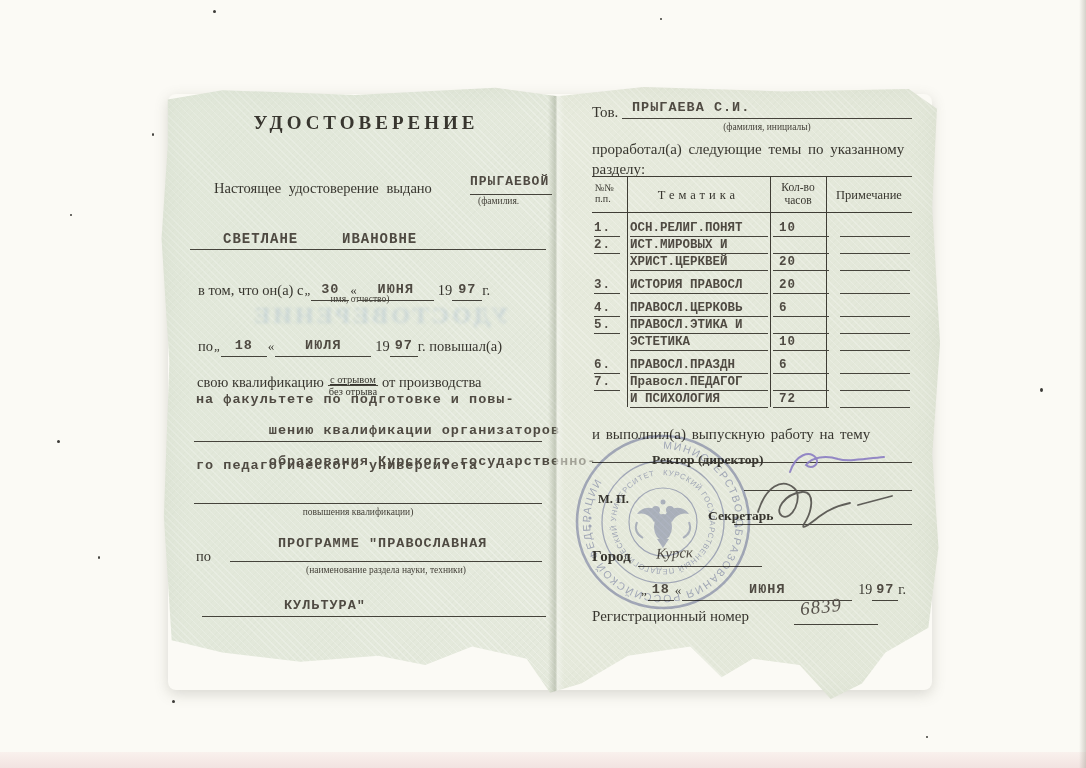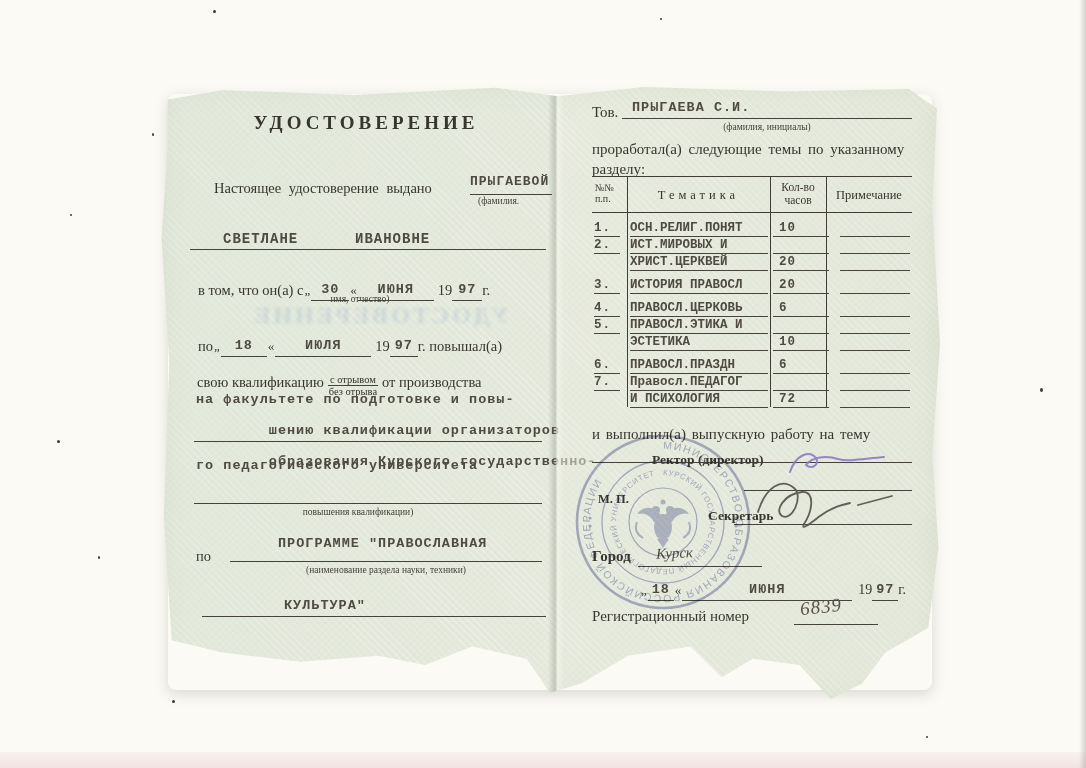--- a/index.html
+++ b/index.html
@@ -41,29 +41,29 @@
   
   .lp-title{left:0;right:0;top:28px;text-align:center;font-weight:700;font-size:19px;
        letter-spacing:4px;transform:translateX(8px);}
   .ghost{left:70px;top:218px;width:300px;text-align:center;font-weight:700;font-size:24px;
        letter-spacing:3px;color:rgba(88,128,188,.17);filter:blur(1.6px);transform:scaleX(-1);}
   .lp-issued{left:54px;top:96px;font-size:14.5px;word-spacing:4px;}
   .lp-surname{left:310px;top:90px;width:82px;height:20px;font-size:13px;}
   .lp-surname-cap{left:318px;top:112px;}
   .lp-nameline{left:30px;top:147px;width:356px;height:18px;border-bottom:1.5px solid #45433b;}
   .lp-first{position:absolute;left:33px;top:0;font-size:14px;}
-  .lp-patro{position:absolute;left:152px;top:0;font-size:14px;margin-left:13px;}
+  .lp-patro{position:absolute;left:152px;top:0;font-size:14px;}
   .lp-name-cap{left:110px;top:168px;}
   .dline{position:absolute;display:flex;align-items:flex-start;font-size:14.5px;}
   .dline .q{font-size:13px;padding:0 1px;color:#38362f;}
   .dcell{display:inline-block;text-align:center;border-bottom:1.5px solid #45433b;
          font-size:13.5px;height:18px;}
   .frac{display:inline-block;text-align:center;font-size:10.5px;line-height:11px;
         vertical-align:-6px;margin:0 4px;color:#38362f;}
-  .frac .top{border-bottom:1.2px solid #45433b;display:block;padding:0 2px;}
+  .frac .top{border-bottom:1.2px solid #45433b;display:block;padding:0 2px;text-decoration:underline;}
   .typeblock{left:36px;top:308px;font-size:13.5px;line-height:15.5px;white-space:pre;}
   .lp-rule1{left:34px;width:348px;top:357px;}
   .lp-cap1{left:0;right:0;top:361px;text-align:center;}
   .lp-line4{left:36px;top:374px;font-size:13.5px;}
   .lp-rule2{left:34px;width:348px;top:419px;}
   .lp-cap2{left:0;right:0;top:423px;text-align:center;}
   .lp-prog1{left:118px;top:452px;font-size:13.5px;}
   .lp-po{left:36px;top:464px;font-size:14.5px;}
   .lp-progline{left:70px;width:312px;top:477px;}
   .lp-progcap{left:70px;width:312px;top:481px;text-align:center;}

